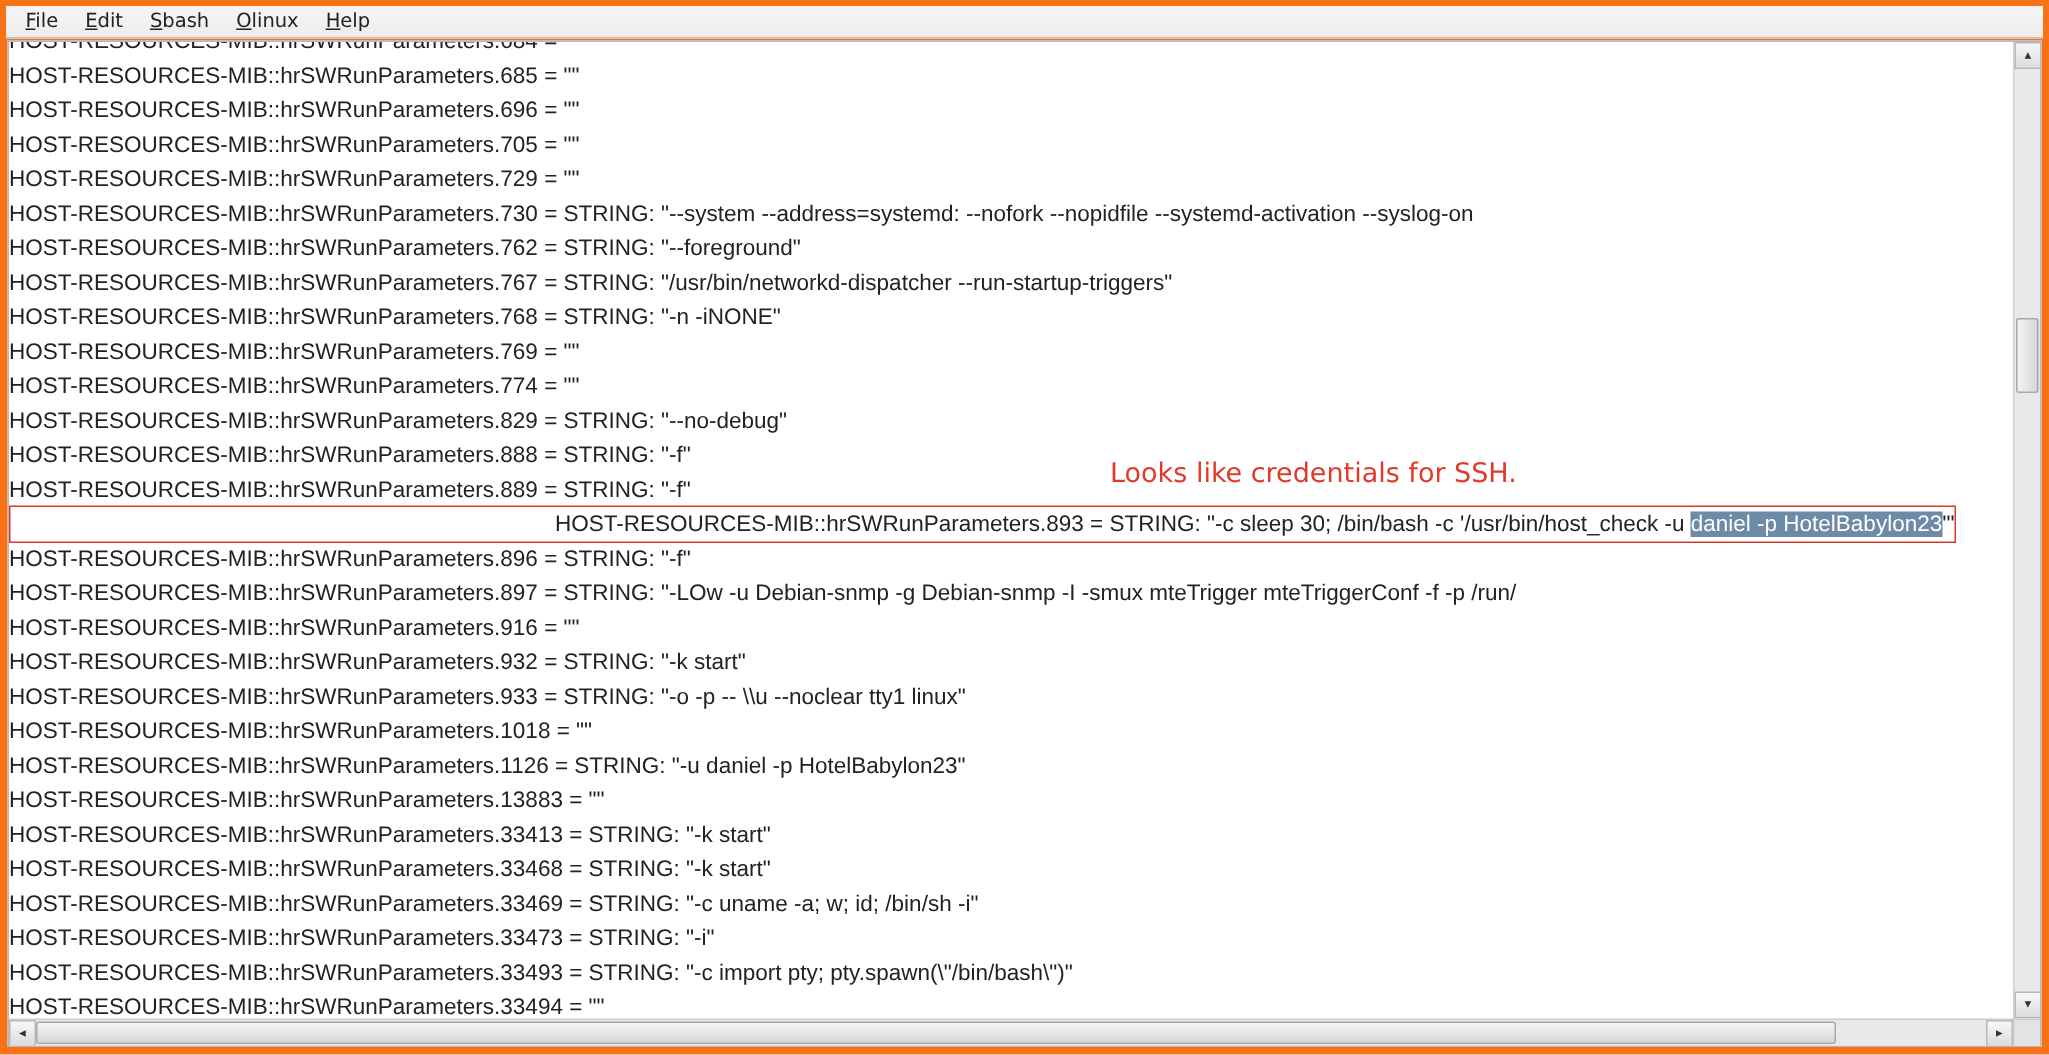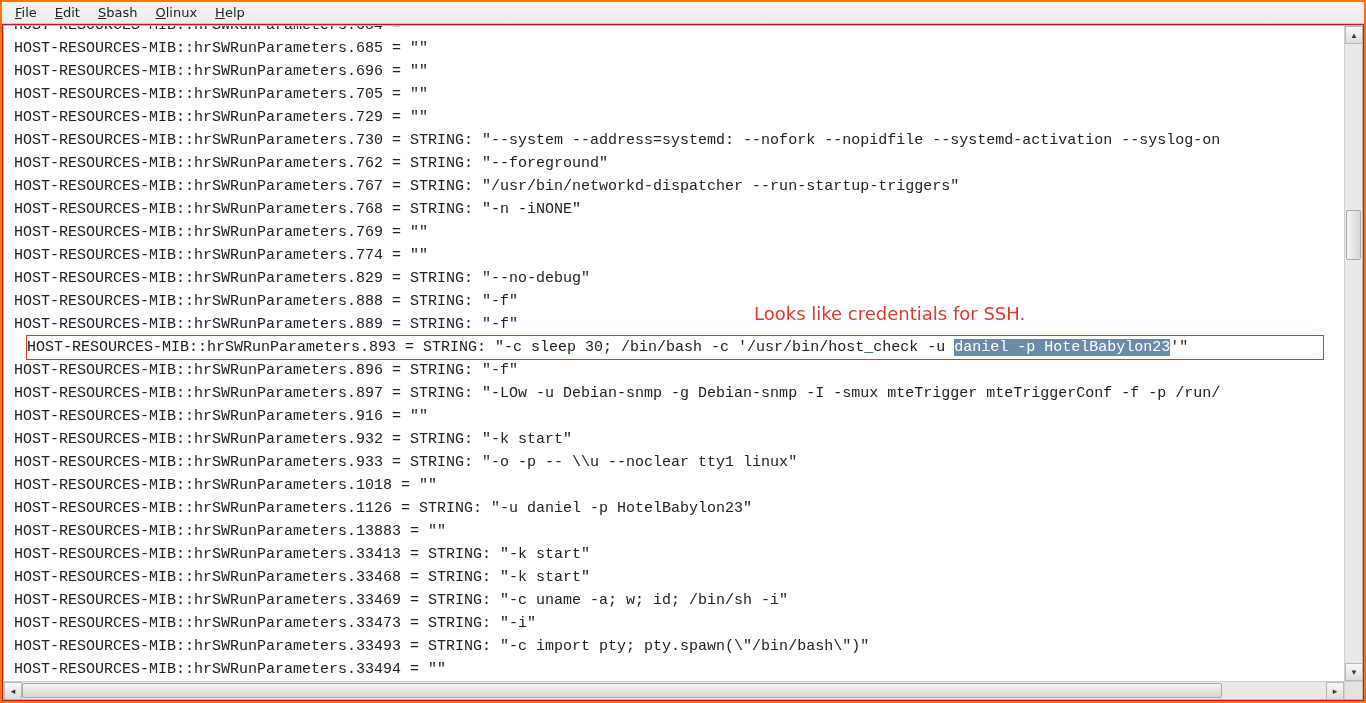--- a/index.html
+++ b/index.html
@@ -9,22 +9,22 @@
     font-family: "DejaVu Sans", Arial, sans-serif;
     font-size: 13px;
     background: #e8e8e8;
     overflow: hidden;
   }
   .window {
     width: 1366px;
     height: 703px;
     display: flex;
     flex-direction: column;
-    border: 2px solid #f97316;
-    background: #b91c1c;
+    border: 4px solid #f97316;
+    background: #f97316;
   }
   .menubar {
     display: flex;
     gap: 0;
     padding: 2px 4px;
     background: linear-gradient(#f6f6f6,#ececec);
     border-bottom: 1px solid #c8c8c8;
     height: 22px;
     align-items: center;
   }
@@ -40,32 +40,33 @@
     background: #fff;
     border: 1px solid #b8b8b8;
     margin: 1px;
     overflow: hidden;
   }
   .text-area {
     position: absolute;
     left: 0; right: 18px; top: 0; bottom: 18px;
     overflow: hidden;
     white-space: pre;
-    font-family: Liberation Mono, monospace;
+    font-family: Liberation Sans, sans-serif;
     font-size: 15px;
     line-height: 23px;
     color: #222;
-    padding: 0 10px;
+    padding: 0 0;
   }
   .line { white-space: pre; }
   .highlighted-line {
     border: 1px solid #d43b2a;
-    margin: -1px 12px;
+    margin: -1px 0;
     display: block;
     width: 1298px;
+    text-align: right;
   }
   .sel {
     background: #6d8aa7;
     color: #fff;
   }
   .annotation {
     position: absolute;
     color: #e03a2a;
     font-family: "DejaVu Sans", Arial, sans-serif;
     font-size: 18px;
@@ -126,21 +127,21 @@
     <div class="menu-item"><u>F</u><span>ile</span></div>
     <div class="menu-item"><u>E</u><span>dit</span></div>
     <div class="menu-item"><u>S</u><span>bash</span></div>
     <div class="menu-item"><u>O</u><span>linux</span></div>
     <div class="menu-item"><u>H</u><span>elp</span></div>
   </div>
 
   <div class="content-wrap">
     <div class="text-area" id="text-area" style="margin-top: -12px;"><div class="line">HOST-RESOURCES-MIB::hrSWRunParameters.684 = ""</div><div class="line">HOST-RESOURCES-MIB::hrSWRunParameters.685 = ""</div><div class="line">HOST-RESOURCES-MIB::hrSWRunParameters.696 = ""</div><div class="line">HOST-RESOURCES-MIB::hrSWRunParameters.705 = ""</div><div class="line">HOST-RESOURCES-MIB::hrSWRunParameters.729 = ""</div><div class="line">HOST-RESOURCES-MIB::hrSWRunParameters.730 = STRING: "--system --address=systemd: --nofork --nopidfile --systemd-activation --syslog-on</div><div class="line">HOST-RESOURCES-MIB::hrSWRunParameters.762 = STRING: "--foreground"</div><div class="line">HOST-RESOURCES-MIB::hrSWRunParameters.767 = STRING: "/usr/bin/networkd-dispatcher --run-startup-triggers"</div><div class="line">HOST-RESOURCES-MIB::hrSWRunParameters.768 = STRING: "-n -iNONE"</div><div class="line">HOST-RESOURCES-MIB::hrSWRunParameters.769 = ""</div><div class="line">HOST-RESOURCES-MIB::hrSWRunParameters.774 = ""</div><div class="line">HOST-RESOURCES-MIB::hrSWRunParameters.829 = STRING: "--no-debug"</div><div class="line">HOST-RESOURCES-MIB::hrSWRunParameters.888 = STRING: "-f"</div><div class="line">HOST-RESOURCES-MIB::hrSWRunParameters.889 = STRING: "-f"</div><div class="line highlighted-line">HOST-RESOURCES-MIB::hrSWRunParameters.893 = STRING: "-c sleep 30; /bin/bash -c '/usr/bin/host_check -u <span class="sel">daniel -p HotelBabylon23</span>'"</div><div class="line">HOST-RESOURCES-MIB::hrSWRunParameters.896 = STRING: "-f"</div><div class="line">HOST-RESOURCES-MIB::hrSWRunParameters.897 = STRING: "-LOw -u Debian-snmp -g Debian-snmp -I -smux mteTrigger mteTriggerConf -f -p /run/</div><div class="line">HOST-RESOURCES-MIB::hrSWRunParameters.916 = ""</div><div class="line">HOST-RESOURCES-MIB::hrSWRunParameters.932 = STRING: "-k start"</div><div class="line">HOST-RESOURCES-MIB::hrSWRunParameters.933 = STRING: "-o -p -- \\u --noclear tty1 linux"</div><div class="line">HOST-RESOURCES-MIB::hrSWRunParameters.1018 = ""</div><div class="line">HOST-RESOURCES-MIB::hrSWRunParameters.1126 = STRING: "-u daniel -p HotelBabylon23"</div><div class="line">HOST-RESOURCES-MIB::hrSWRunParameters.13883 = ""</div><div class="line">HOST-RESOURCES-MIB::hrSWRunParameters.33413 = STRING: "-k start"</div><div class="line">HOST-RESOURCES-MIB::hrSWRunParameters.33468 = STRING: "-k start"</div><div class="line">HOST-RESOURCES-MIB::hrSWRunParameters.33469 = STRING: "-c uname -a; w; id; /bin/sh -i"</div><div class="line">HOST-RESOURCES-MIB::hrSWRunParameters.33473 = STRING: "-i"</div><div class="line">HOST-RESOURCES-MIB::hrSWRunParameters.33493 = STRING: "-c import pty; pty.spawn(\"/bin/bash\")"</div><div class="line">HOST-RESOURCES-MIB::hrSWRunParameters.33494 = ""</div></div>
 
-    <div class="annotation" id="annotation" style="left: 750px; top: 277px;">Looks like credentials for SSH.</div>
+    <div class="annotation" id="annotation" style="left: 734px; top: 277px;">Looks like credentials for SSH.</div>
 
     <div class="vscroll">
       <div class="sb-btn">▴</div>
       <div class="sb-track">
         <div class="sb-thumb-v" id="vthumb" style="top: 166px; height: 50px;"></div>
       </div>
       <div class="sb-btn">▾</div>
     </div>
 
     <div class="hscroll">

